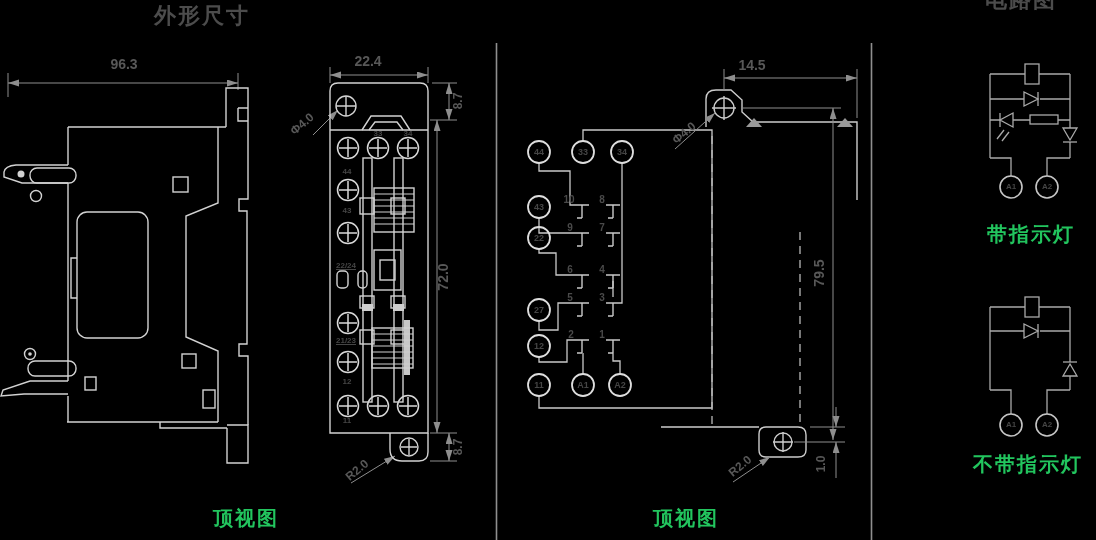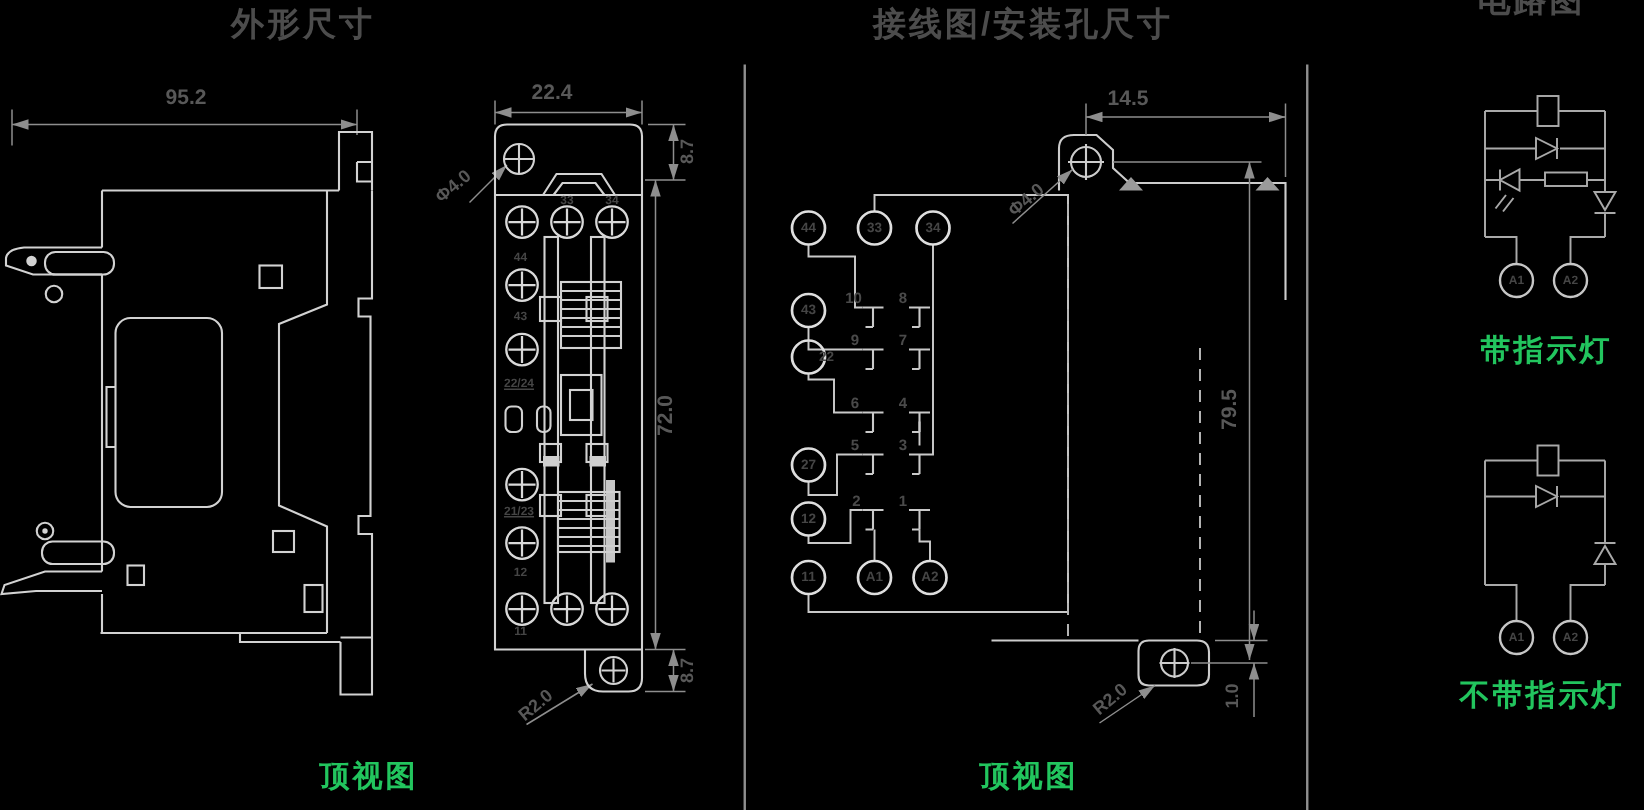--- a/index.html
+++ b/index.html
@@ -263,50 +263,49 @@
       <path d="M1063,362 H1077"></path>
       <path d="M1070,376 V390"></path>
 
       <path d="M990,390 H1011 V414 M1070,390 H1047 V414"></path>
       <circle cx="1011" cy="425" r="11" stroke="#c6c6c6" stroke-width="1.6"></circle>
       <circle cx="1047" cy="425" r="11" stroke="#c6c6c6" stroke-width="1.6"></circle>
     </g>
   </svg>
 
   <div class="t title" style="left:202px; top:16px;">外形尺寸</div>
-  <div class="t title" style="left:682px; top:16px;">接线图/安装孔尺寸</div>
   <div class="t title" style="left:1021px; top:0;">电路图</div>
 
   <div class="t caption" style="left:246px; top:518px;">顶视图</div>
   <div class="t caption" style="left:686px; top:518px;">顶视图</div>
   <div class="t caption" style="left:1031px; top:234px;">带指示灯</div>
   <div class="t caption" style="left:1028px; top:464px;">不带指示灯</div>
 
-  <div class="t dim" style="left:124px; top:64px;">95.2</div>
+  <div class="t dim" style="left:124px; top:64px;">96.3</div>
   <div class="t dim" style="left:368px; top:61px;">22.4</div>
   <div class="t dimsm rot90" style="left:458px; top:101px;">8.7</div>
   <div class="t dim rot90" style="left:443px; top:277px;">72.0</div>
   <div class="t dimsm rot90" style="left:458px; top:447px;">8.7</div>
   <div class="t dimsm rotL" style="left:302px; top:124px;">Φ4.0</div>
   <div class="t dimsm rotL" style="left:357px; top:470px;">R2.0</div>
 
   <div class="t tiny" style="left:378px; top:134px;">33</div>
   <div class="t tiny" style="left:408px; top:134px;">34</div>
   <div class="t tiny" style="left:347px; top:172px;">44</div>
   <div class="t tiny" style="left:347px; top:211px;">43</div>
-  <div class="t tiny" style="left:346px; top:256px;text-decoration:underline;">22/24</div>
+  <div class="t tiny" style="left:346px; top:266px;text-decoration:underline;">22/24</div>
   <div class="t tiny" style="left:346px; top:341px;text-decoration:underline;">21/23</div>
   <div class="t tiny" style="left:347px; top:382px;">12</div>
   <div class="t tiny" style="left:347px; top:421px;">11</div>
 
   <div class="t cnum" style="left:539px; top:152px;">44</div>
   <div class="t cnum" style="left:583px; top:152px;">33</div>
   <div class="t cnum" style="left:622px; top:152px;">34</div>
   <div class="t cnum" style="left:539px; top:207px;">43</div>
-  <div class="t cnum" style="left:539px; top:238px;margin-left:12px;">22</div>
+  <div class="t cnum" style="left:539px; top:238px;">22</div>
   <div class="t cnum" style="left:539px; top:310px;">27</div>
   <div class="t cnum" style="left:539px; top:346px;">12</div>
   <div class="t cnum" style="left:539px; top:385px;">11</div>
   <div class="t cnum" style="left:583px; top:385px;">A1</div>
   <div class="t cnum" style="left:620px; top:385px;">A2</div>
 
   <div class="t pnum" style="left:569px; top:200px;text-align:center;">10</div>
   <div class="t pnum" style="left:602px; top:200px;">8</div>
   <div class="t pnum" style="left:570px; top:228px;">9</div>
   <div class="t pnum" style="left:602px; top:228px;">7</div>

